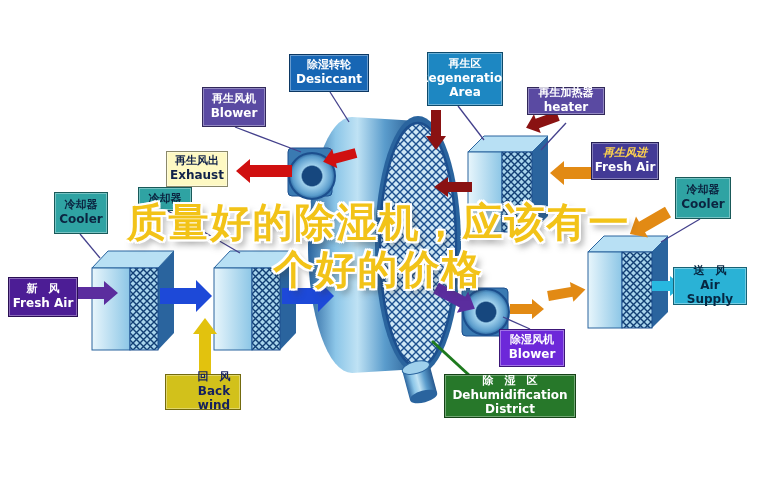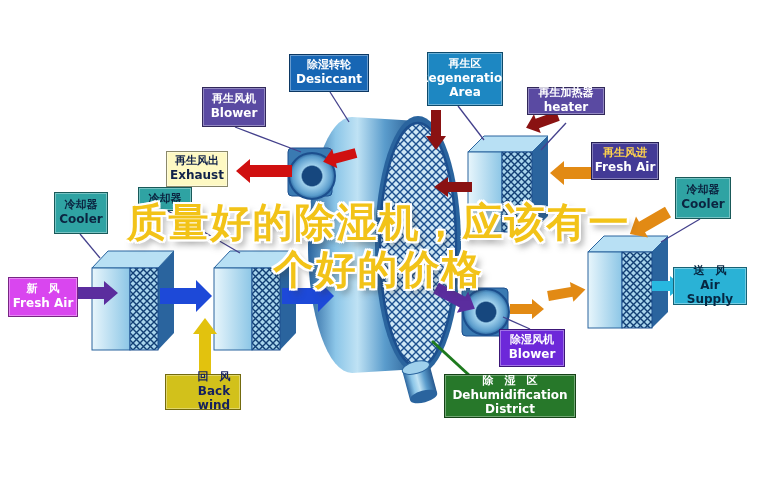--- a/index.html
+++ b/index.html
@@ -9,28 +9,28 @@
 
   .label{position:absolute;z-index:20;box-sizing:border-box;display:flex;flex-direction:column;
          align-items:center;justify-content:center;text-align:center;font-weight:bold;
          border:1px solid rgba(0,0,0,.45);box-shadow:inset 0 0 0 1px rgba(255,255,255,.35);
          padding:1px 2px;line-height:1.18;}
   .label .zh{font-size:11px;white-space:nowrap;}
   .label .en{font-size:12px;}
 
   .l-cooler-left {left:54px; top:192px; width:54px; height:42px; background:#2fa3a3;color:#0b2440;}
   .l-cooler-mid  {left:138px;top:187px; width:54px; height:24px; background:#2fa3a3;color:#0b2440;}
-  .l-fresh-left  {left:8px;  top:277px; width:70px; height:40px; background:#d946ef;color:#ffffff;}
+  .l-fresh-left  {left:8px;  top:277px; width:70px; height:40px; background:#4c1d95;color:#ffffff;}
   .l-regen-blower{left:202px;top:87px;  width:64px; height:40px; background:#5a4aa2;color:#ffffff;}
   .l-exhaust     {left:166px;top:151px; width:62px; height:36px; background:#fef9c3;color:#11224a;}
   .l-desiccant   {left:289px;top:54px;  width:80px; height:38px; background:#1766b4;color:#ffffff;}
   .l-regen-area  {left:427px;top:52px;  width:76px; height:54px; background:#1d87c2;color:#ffffff;}
   .l-heater      {left:527px;top:87px;  width:78px; height:28px; background:#5a4aa2;color:#ffffff;}
   .l-regen-fresh {left:591px;top:142px; width:68px; height:38px; background:#433a96;color:#ffffff;}
-  .l-regen-fresh .zh{color:#ffd34d;}
+  .l-regen-fresh .zh{color:#ffd34d;font-style:italic;}
   .l-cooler-right{left:675px;top:177px; width:56px; height:42px; background:#2fa3a3;color:#0b2440;}
   .l-air-supply  {left:673px;top:267px; width:74px; height:38px; background:#2ab2d6;color:#062742;}
   .l-dh-blower   {left:499px;top:329px; width:66px; height:38px; background:#6d28d9;color:#ffffff;}
   .l-district    {left:444px;top:374px; width:132px;height:44px; background:#27782a;color:#ffffff;}
   .l-back-wind   {left:165px;top:374px; width:76px; height:36px; background:#d2c11b;color:#14205e;padding-left:24px;}
 
   .headline{position:absolute;left:0;right:0;top:199px;z-index:30;text-align:center;
     font-weight:bold;font-size:40px;line-height:47px;letter-spacing:2px;color:#f2c318;
     text-shadow:-2px -2px 0 #fff,0 -2px 0 #fff,2px -2px 0 #fff,-2px 0 0 #fff,2px 0 0 #fff,
                 -2px 2px 0 #fff,0 2px 0 #fff,2px 2px 0 #fff,4px 5px 6px rgba(60,60,60,.5);}

